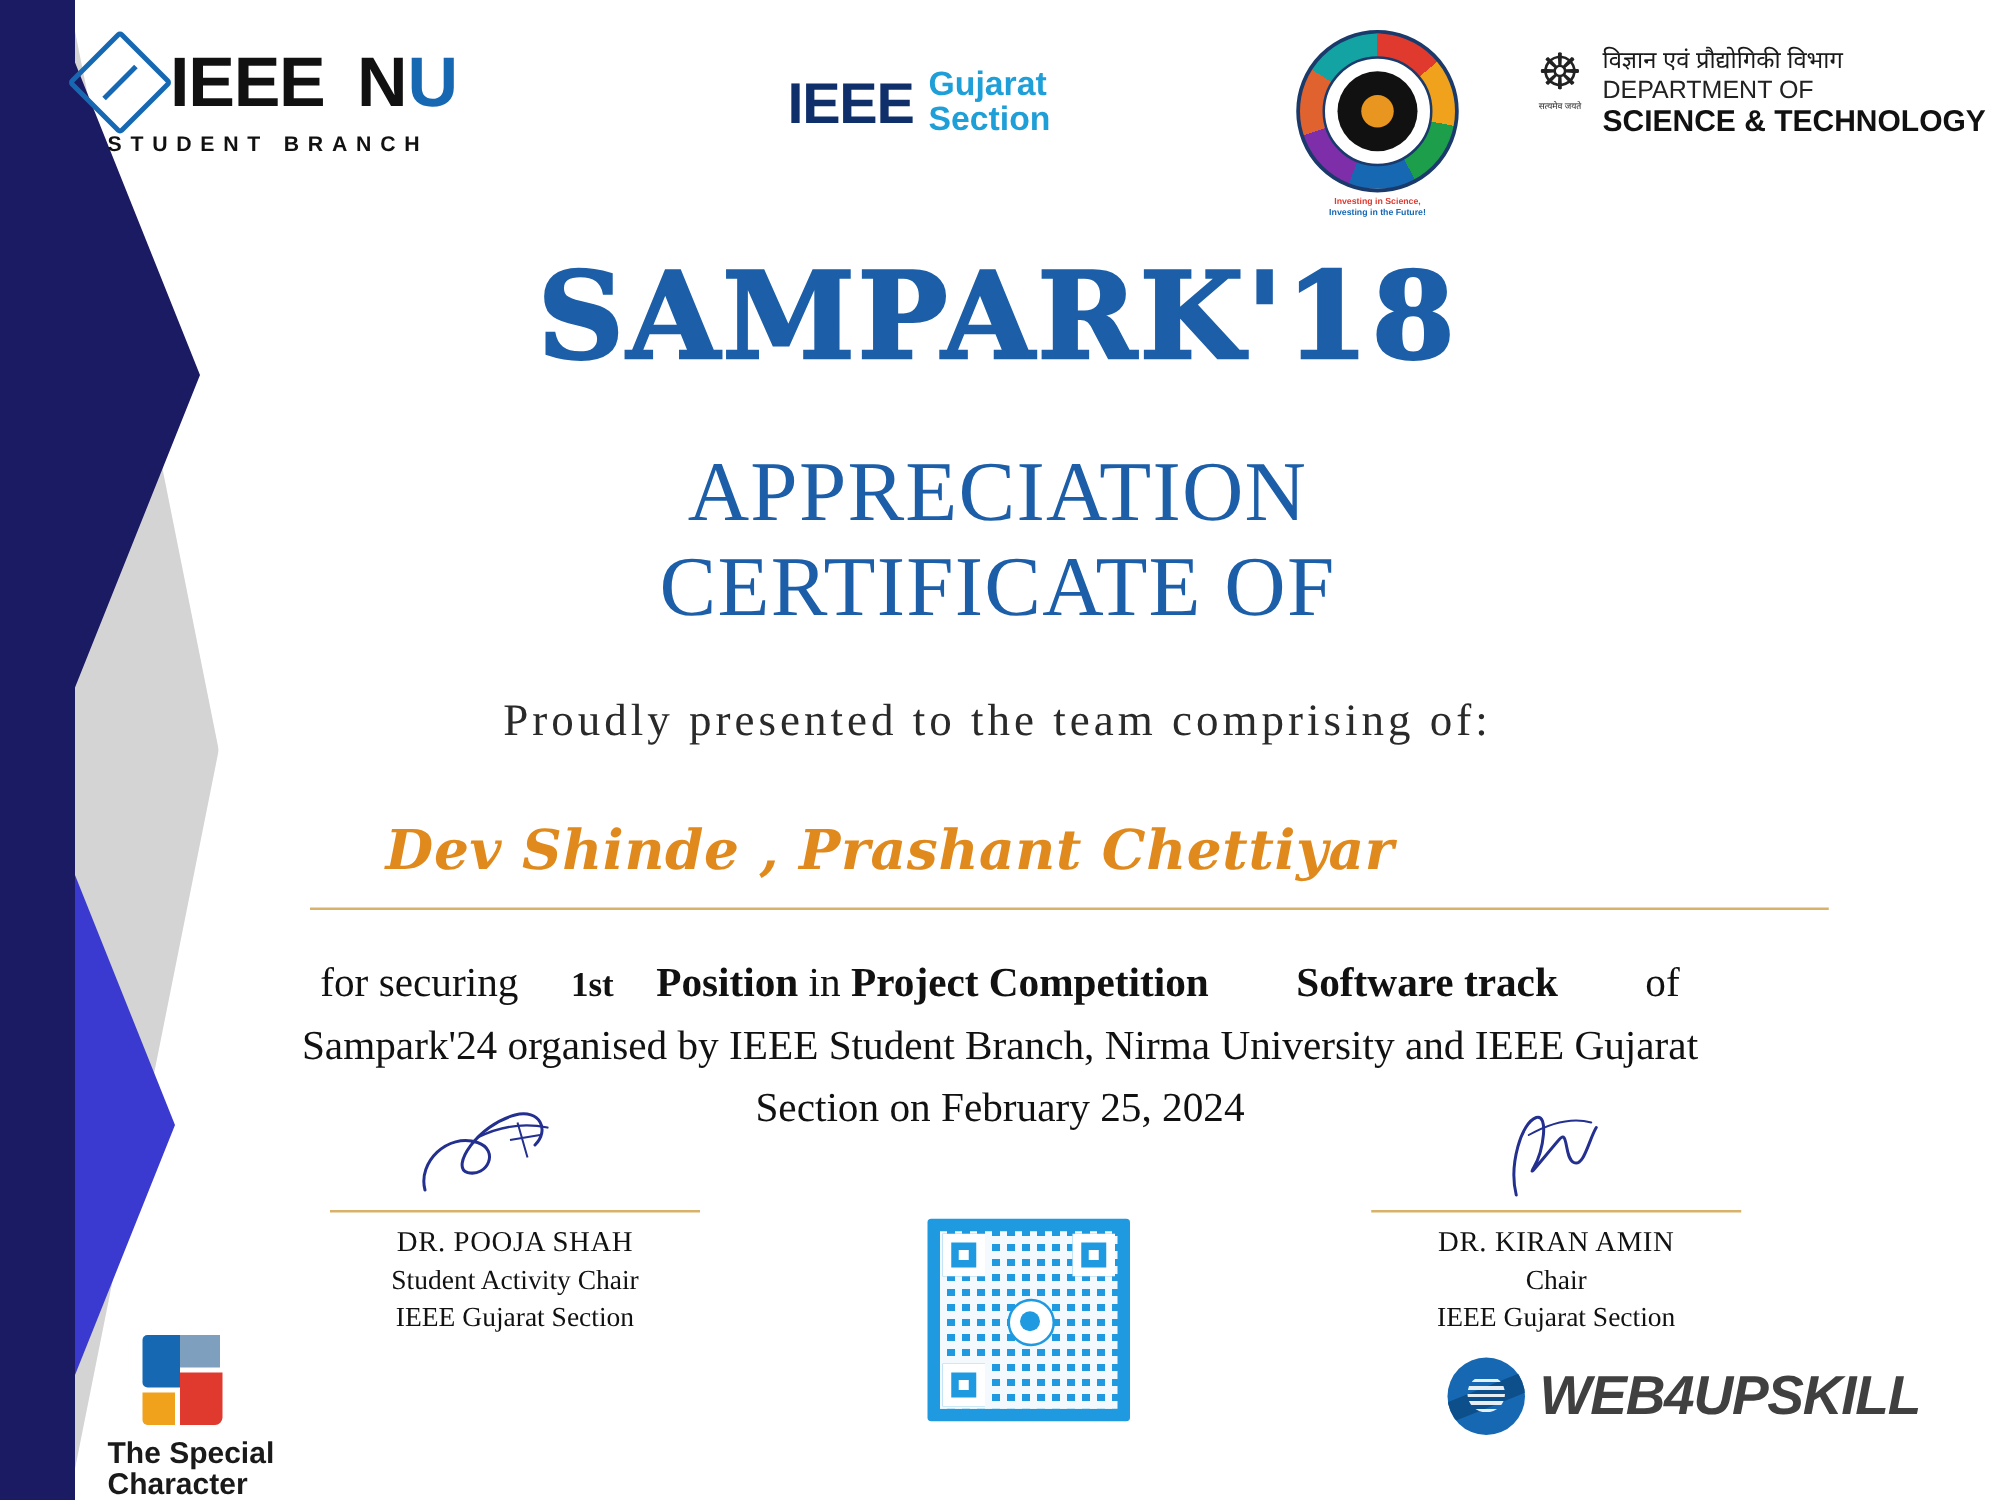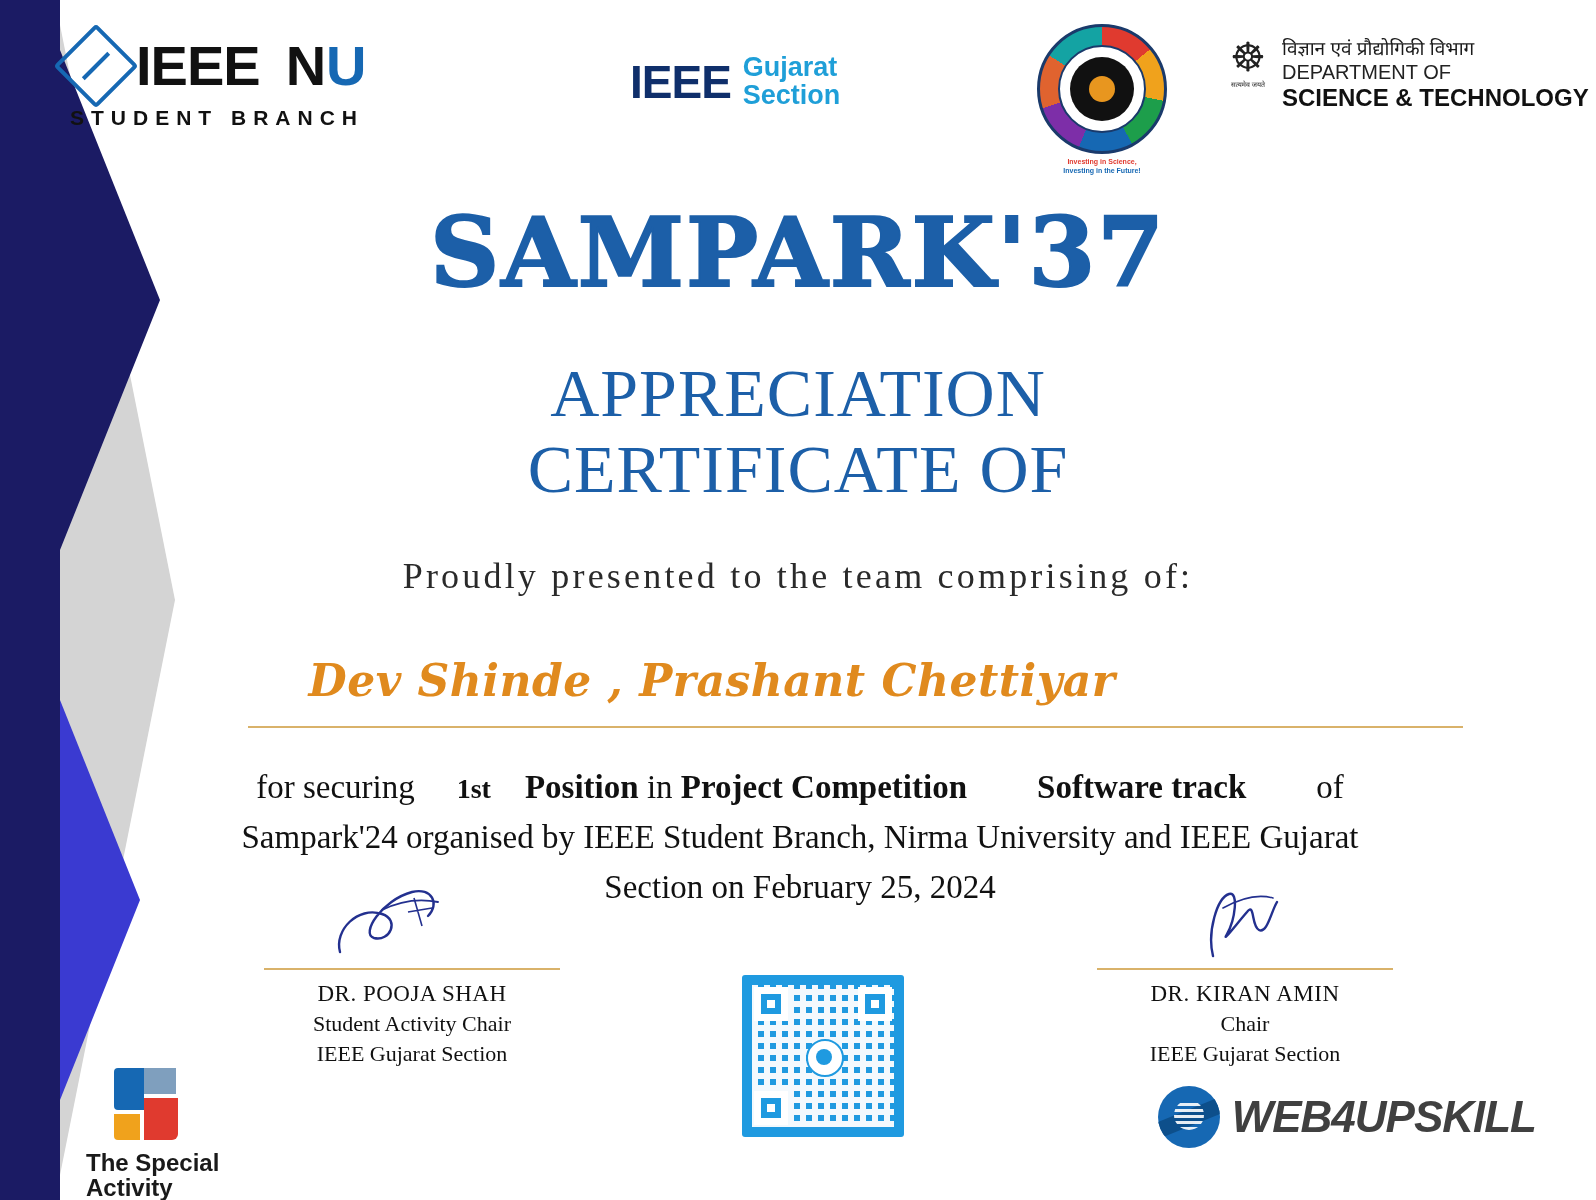--- a/index.html
+++ b/index.html
@@ -97,25 +97,25 @@
     font-weight: bold;
     font-size: 56px;
     color: #111;
     line-height: 1;
     margin-left: 16px;
   }
   .nu-word span.u { color: #1668b3; }
   .sb-word {
     font-family: "Liberation Sans", sans-serif;
     font-weight: bold;
-    font-size: 21px;
+    font-size: 17px;
     letter-spacing: 7px;
     color: #111;
     margin-top: 10px;
-    margin-left: 4px;
+    margin-left: 20px;
   }
 
   
   .logo-gs {
     position: absolute;
     left: 630px;
     top: 40px;
     display: flex;
     align-items: center;
     gap: 12px;
@@ -511,21 +511,21 @@
     </div>
     <div class="dst-lines">
       <div class="dst-hi">विज्ञान एवं प्रौद्योगिकी विभाग</div>
       <div class="dst-dept">DEPARTMENT OF</div>
       <div class="dst-sci">SCIENCE &amp; TECHNOLOGY</div>
     </div>
   </div>
 
 </div>
 
-<div class="title">SAMPARK'37</div>
+<div class="title">SAMPARK'18</div>
 
 <div class="subtitle">
   <div>APPRECIATION</div>
   <div>CERTIFICATE OF</div>
 </div>
 
 <div class="presented">Proudly presented to the team comprising of:</div>
 
 <div class="names">Dev Shinde , Prashant Chettiyar</div>
 
@@ -594,21 +594,21 @@
 
 <div class="tsc">
   <div class="tsc-mark">
     <span class="tsc-b1"></span>
     <span class="tsc-b2"></span>
     <span class="tsc-b3"></span>
     <span class="tsc-b4"></span>
   </div>
   <div class="tsc-txt">
     <div class="tsc-t1">The Special</div>
-    <div class="tsc-t2">Activity</div>
+    <div class="tsc-t2">Character</div>
     <div class="tsc-t3">ED TECH • IT SERVICES</div>
   </div>
 </div>
 
 <div class="w4u">
   <div class="w4u-mark"></div>
   <div class="w4u-txt">WEB4UPSKILL</div>
 </div>
 
 </body></html>

